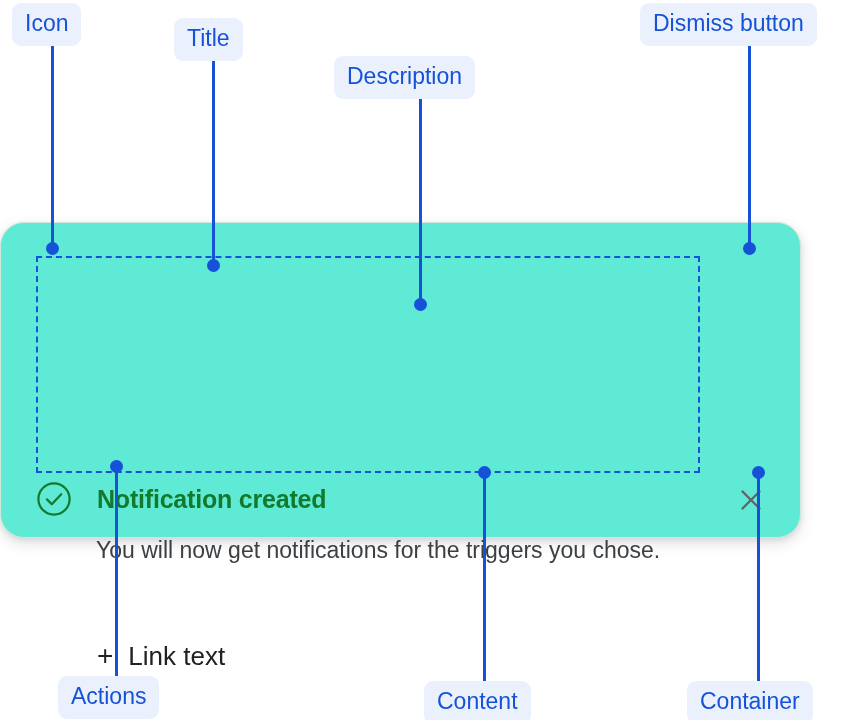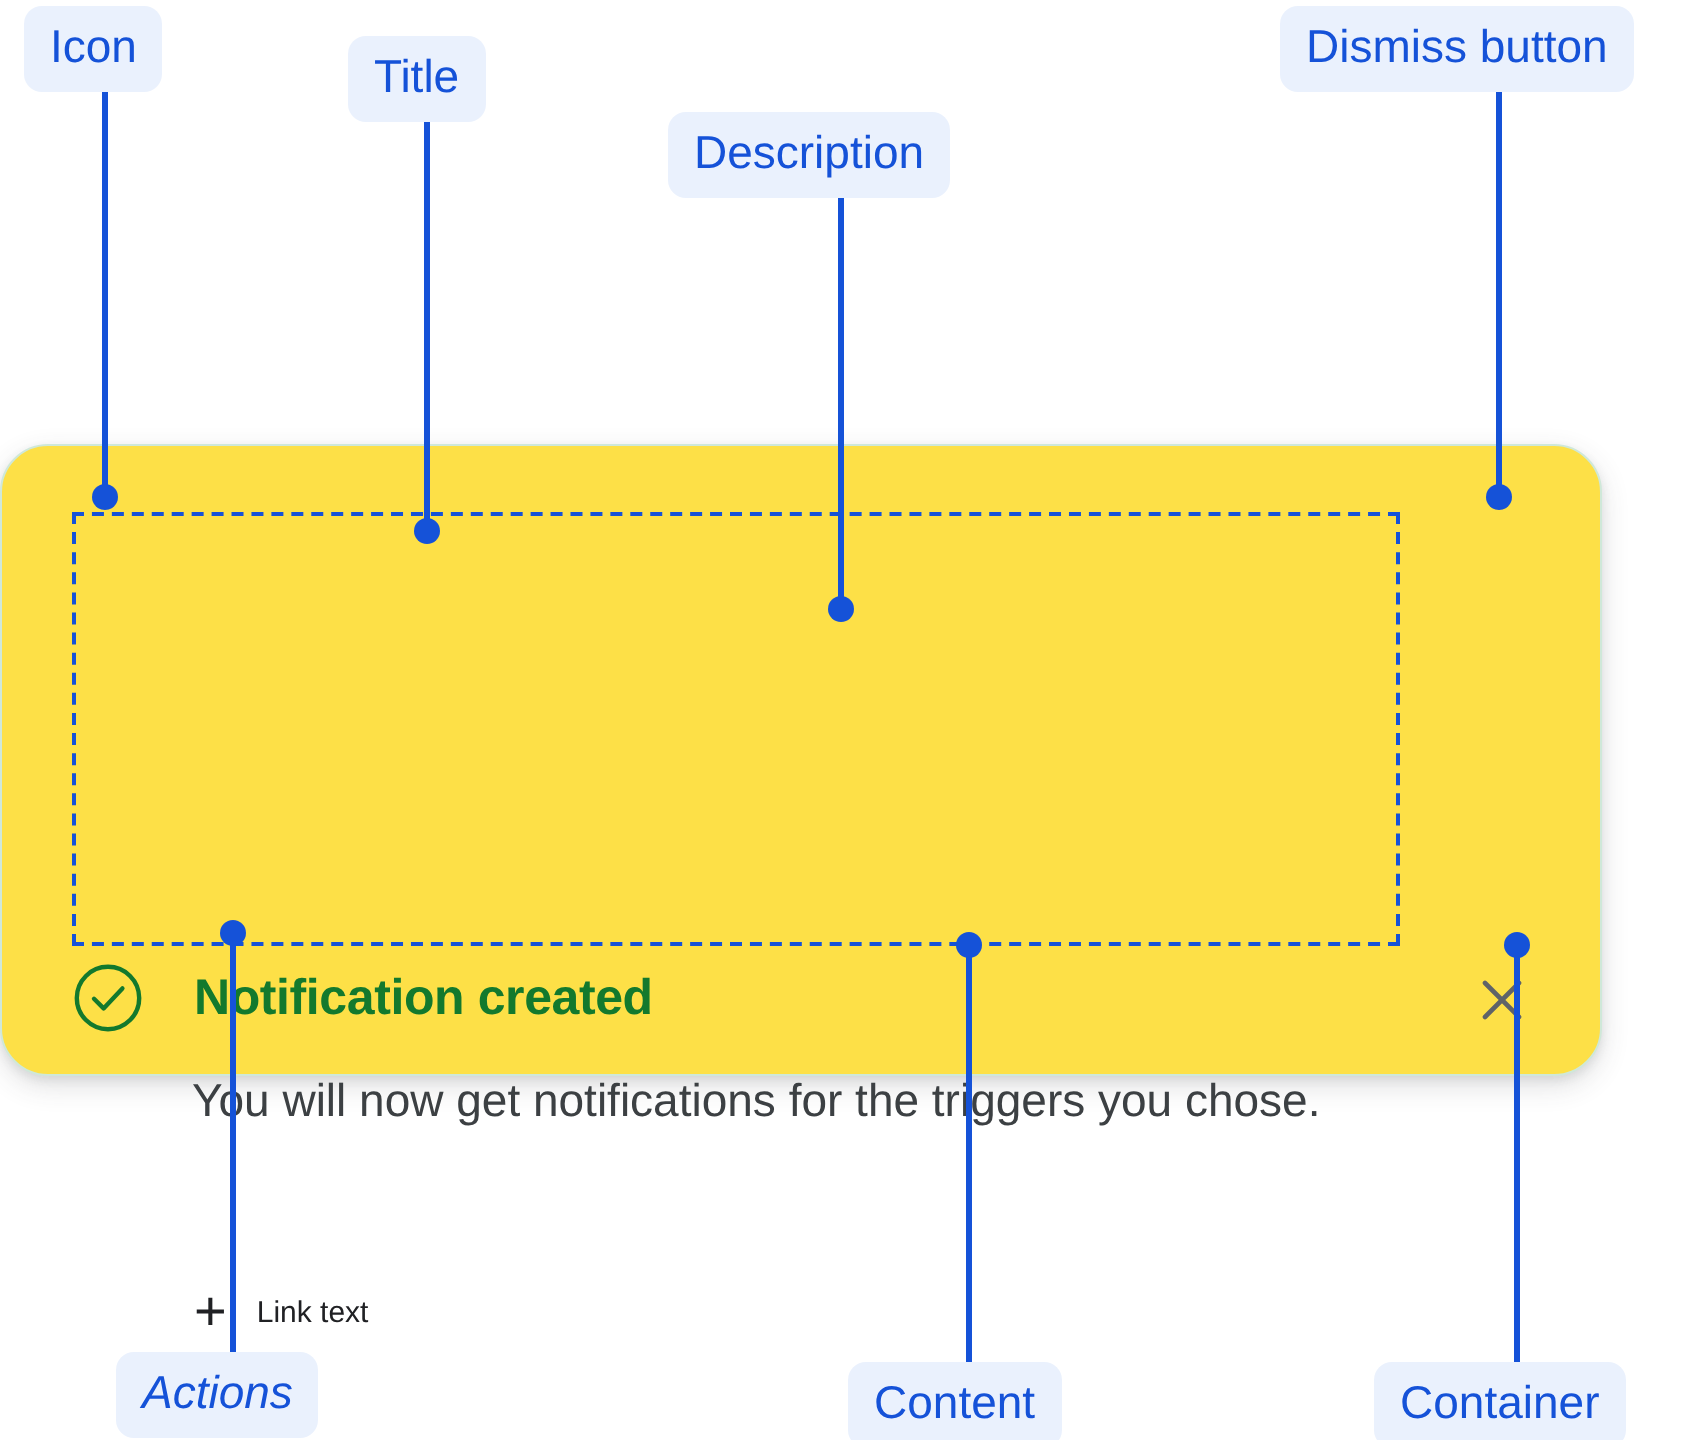--- a/index.html
+++ b/index.html
@@ -49,21 +49,21 @@
     background: #1552d8;
   }
 
   
   #notification-card {
     position: absolute;
     left: 0px;
     top: 222px;
     width: 801px;
     height: 316px;
-    background: #fde047;
+    background: #5eead4;
     border: 1px solid #cfe8d9;
     border-radius: 24px;
     box-shadow: 0 5px 14px rgba(60,64,67,0.16), 0 2px 5px rgba(60,64,67,0.10);
   }
 
   
   #content-region {
     position: absolute;
     left: 36px;
     top: 256px;
@@ -132,21 +132,21 @@
     gap: 15px;
     cursor: pointer;
   }
   #action-link .plus-glyph {
     font-size: 28px;
     color: #202124;
     line-height: 1;
     font-weight: 400;
   }
   #action-link .link-label {
-    font-size: 15px;
+    font-size: 26px;
     color: #202124;
     line-height: 1;
   }
 
   #dismiss-button {
     position: absolute;
     left: 734px;
     top: 262px;
     width: 32px;
     height: 32px;
@@ -203,21 +203,21 @@
       <div class="leader-dot" style="left: 206.5px; top: 258.5px;"></div>
       <div class="anno-pill" style="left: 174px; top: 18px;">Title</div>
       <div class="leader-line" style="left: 419px; top: 96px; height: 208px;"></div>
       <div class="leader-dot" style="left: 413.5px; top: 297.5px;"></div>
       <div class="anno-pill" style="left: 334px; top: 56px;">Description</div>
       <div class="leader-line" style="left: 748px; top: 41px; height: 207px;"></div>
       <div class="leader-dot" style="left: 742.5px; top: 241.5px;"></div>
       <div class="anno-pill" style="left: 640px; top: 3px;">Dismiss button</div>
       <div class="leader-line" style="left: 115px; top: 472px; height: 204px;"></div>
       <div class="leader-dot" style="left: 109.5px; top: 459.5px;"></div>
-      <div class="anno-pill" style="left: 58px; top: 676px; font-style: italic;">Actions</div>
+      <div class="anno-pill" style="left: 58px; top: 676px;">Actions</div>
       <div class="leader-line" style="left: 483px; top: 478px; height: 203px;"></div>
       <div class="leader-dot" style="left: 477.5px; top: 465.5px;"></div>
       <div class="anno-pill" style="left: 424px; top: 681px;">Content</div>
       <div class="leader-line" style="left: 757px; top: 478px; height: 203px;"></div>
       <div class="leader-dot" style="left: 751.5px; top: 465.5px;"></div>
       <div class="anno-pill" style="left: 687px; top: 681px;">Container</div>
     </div>
 
 </div>
 

